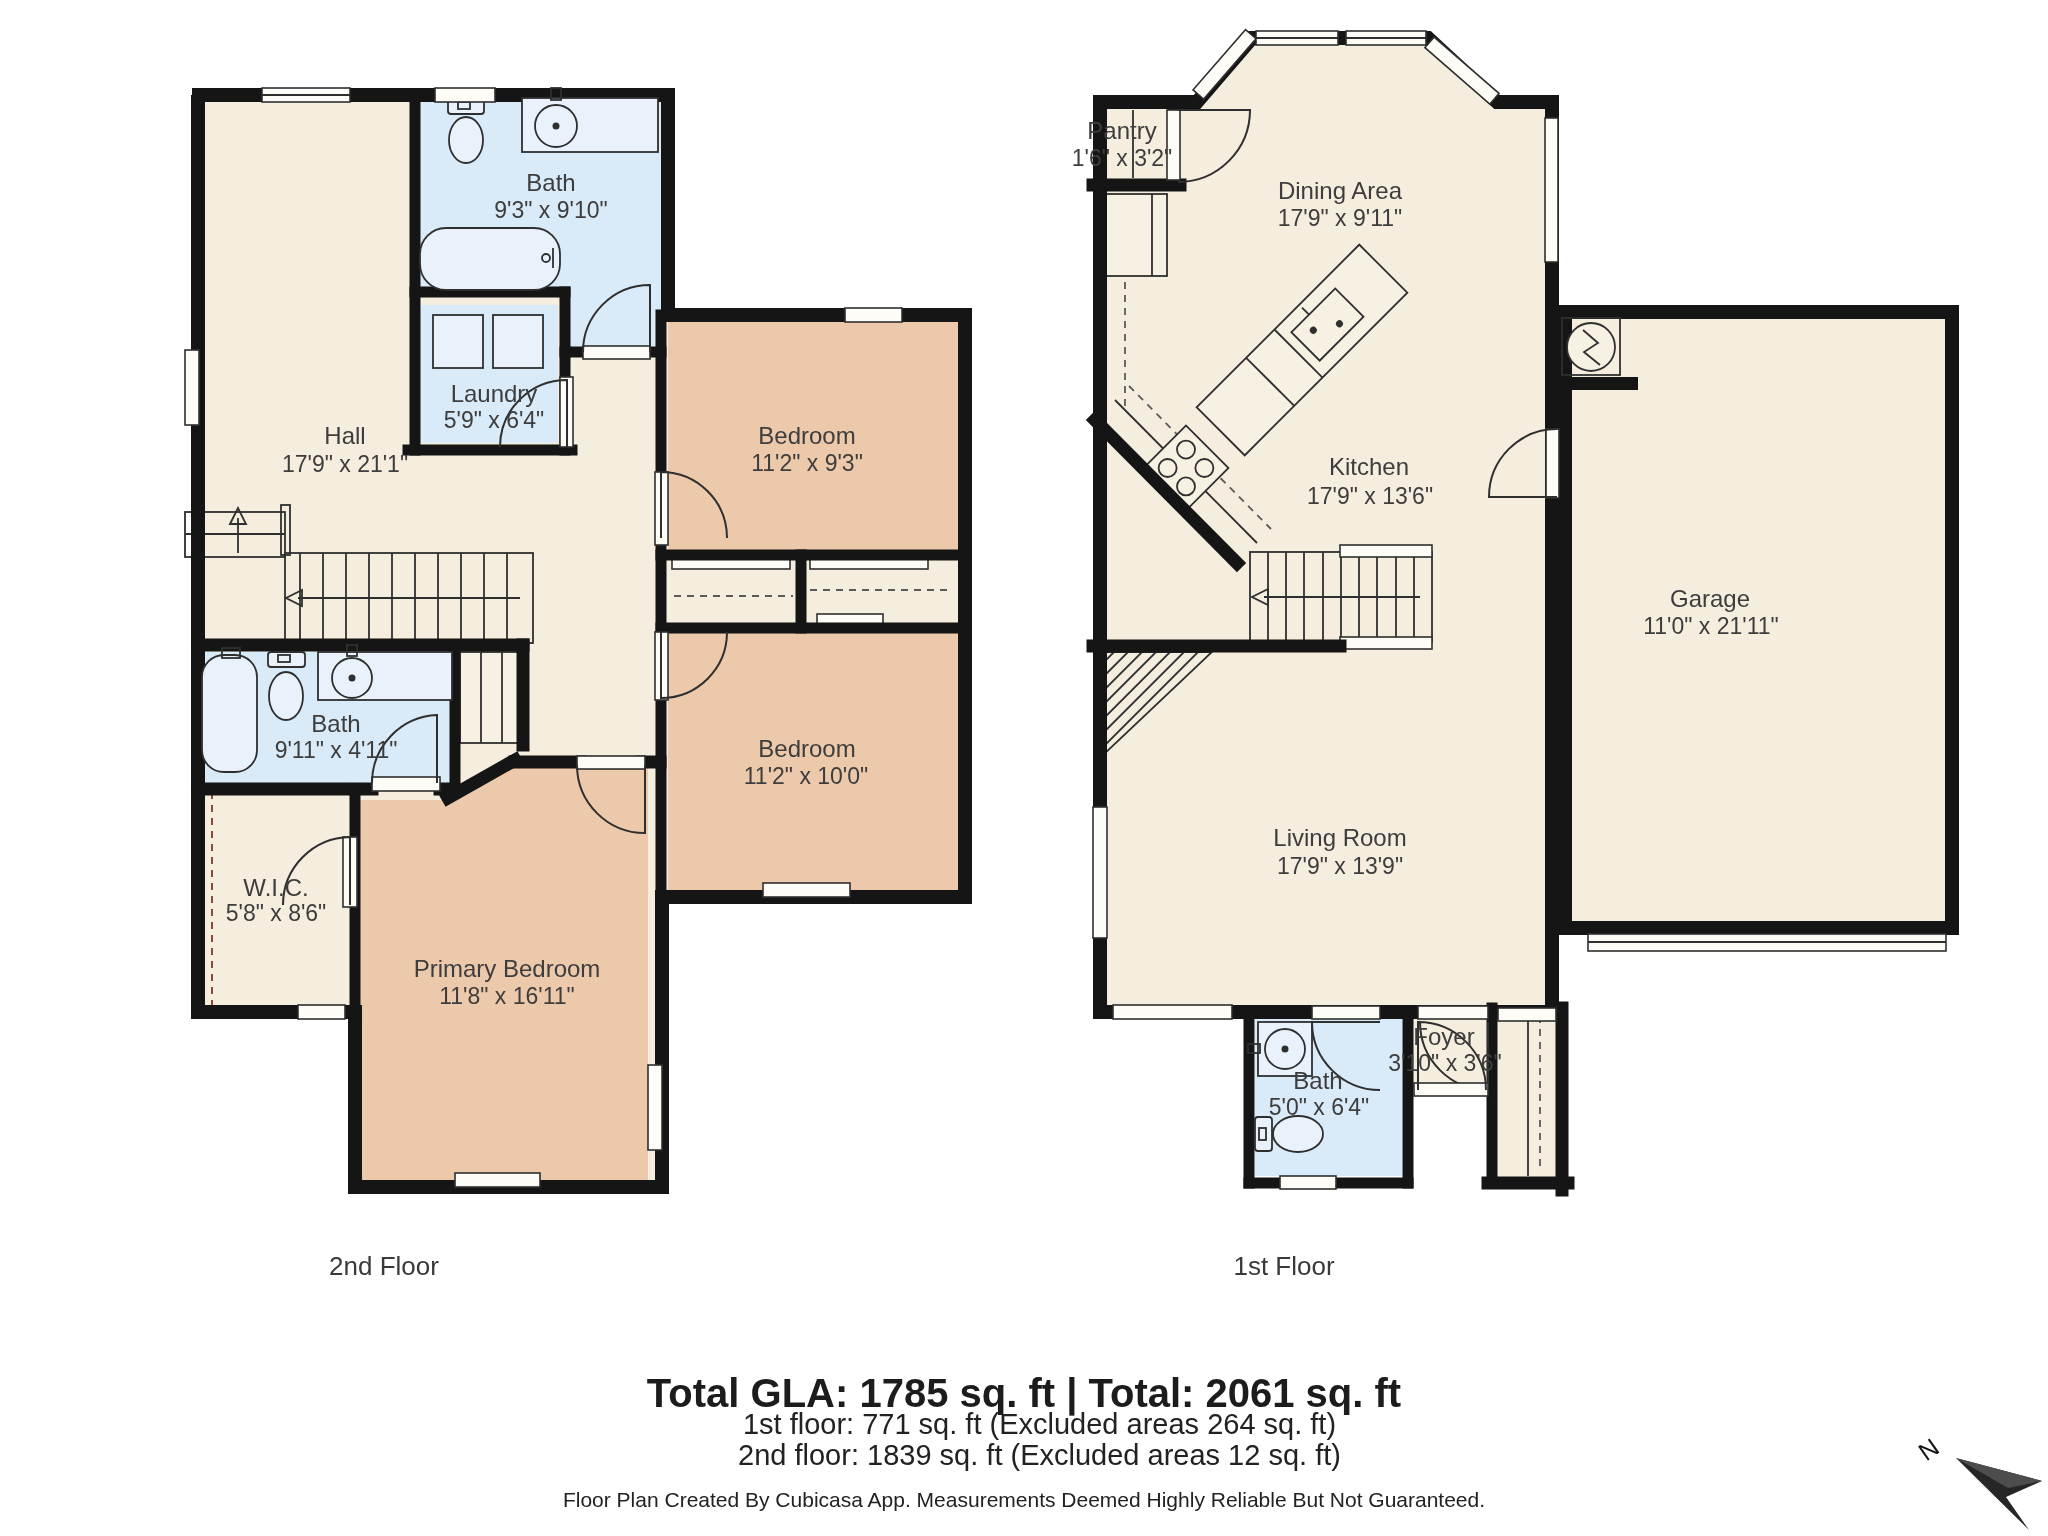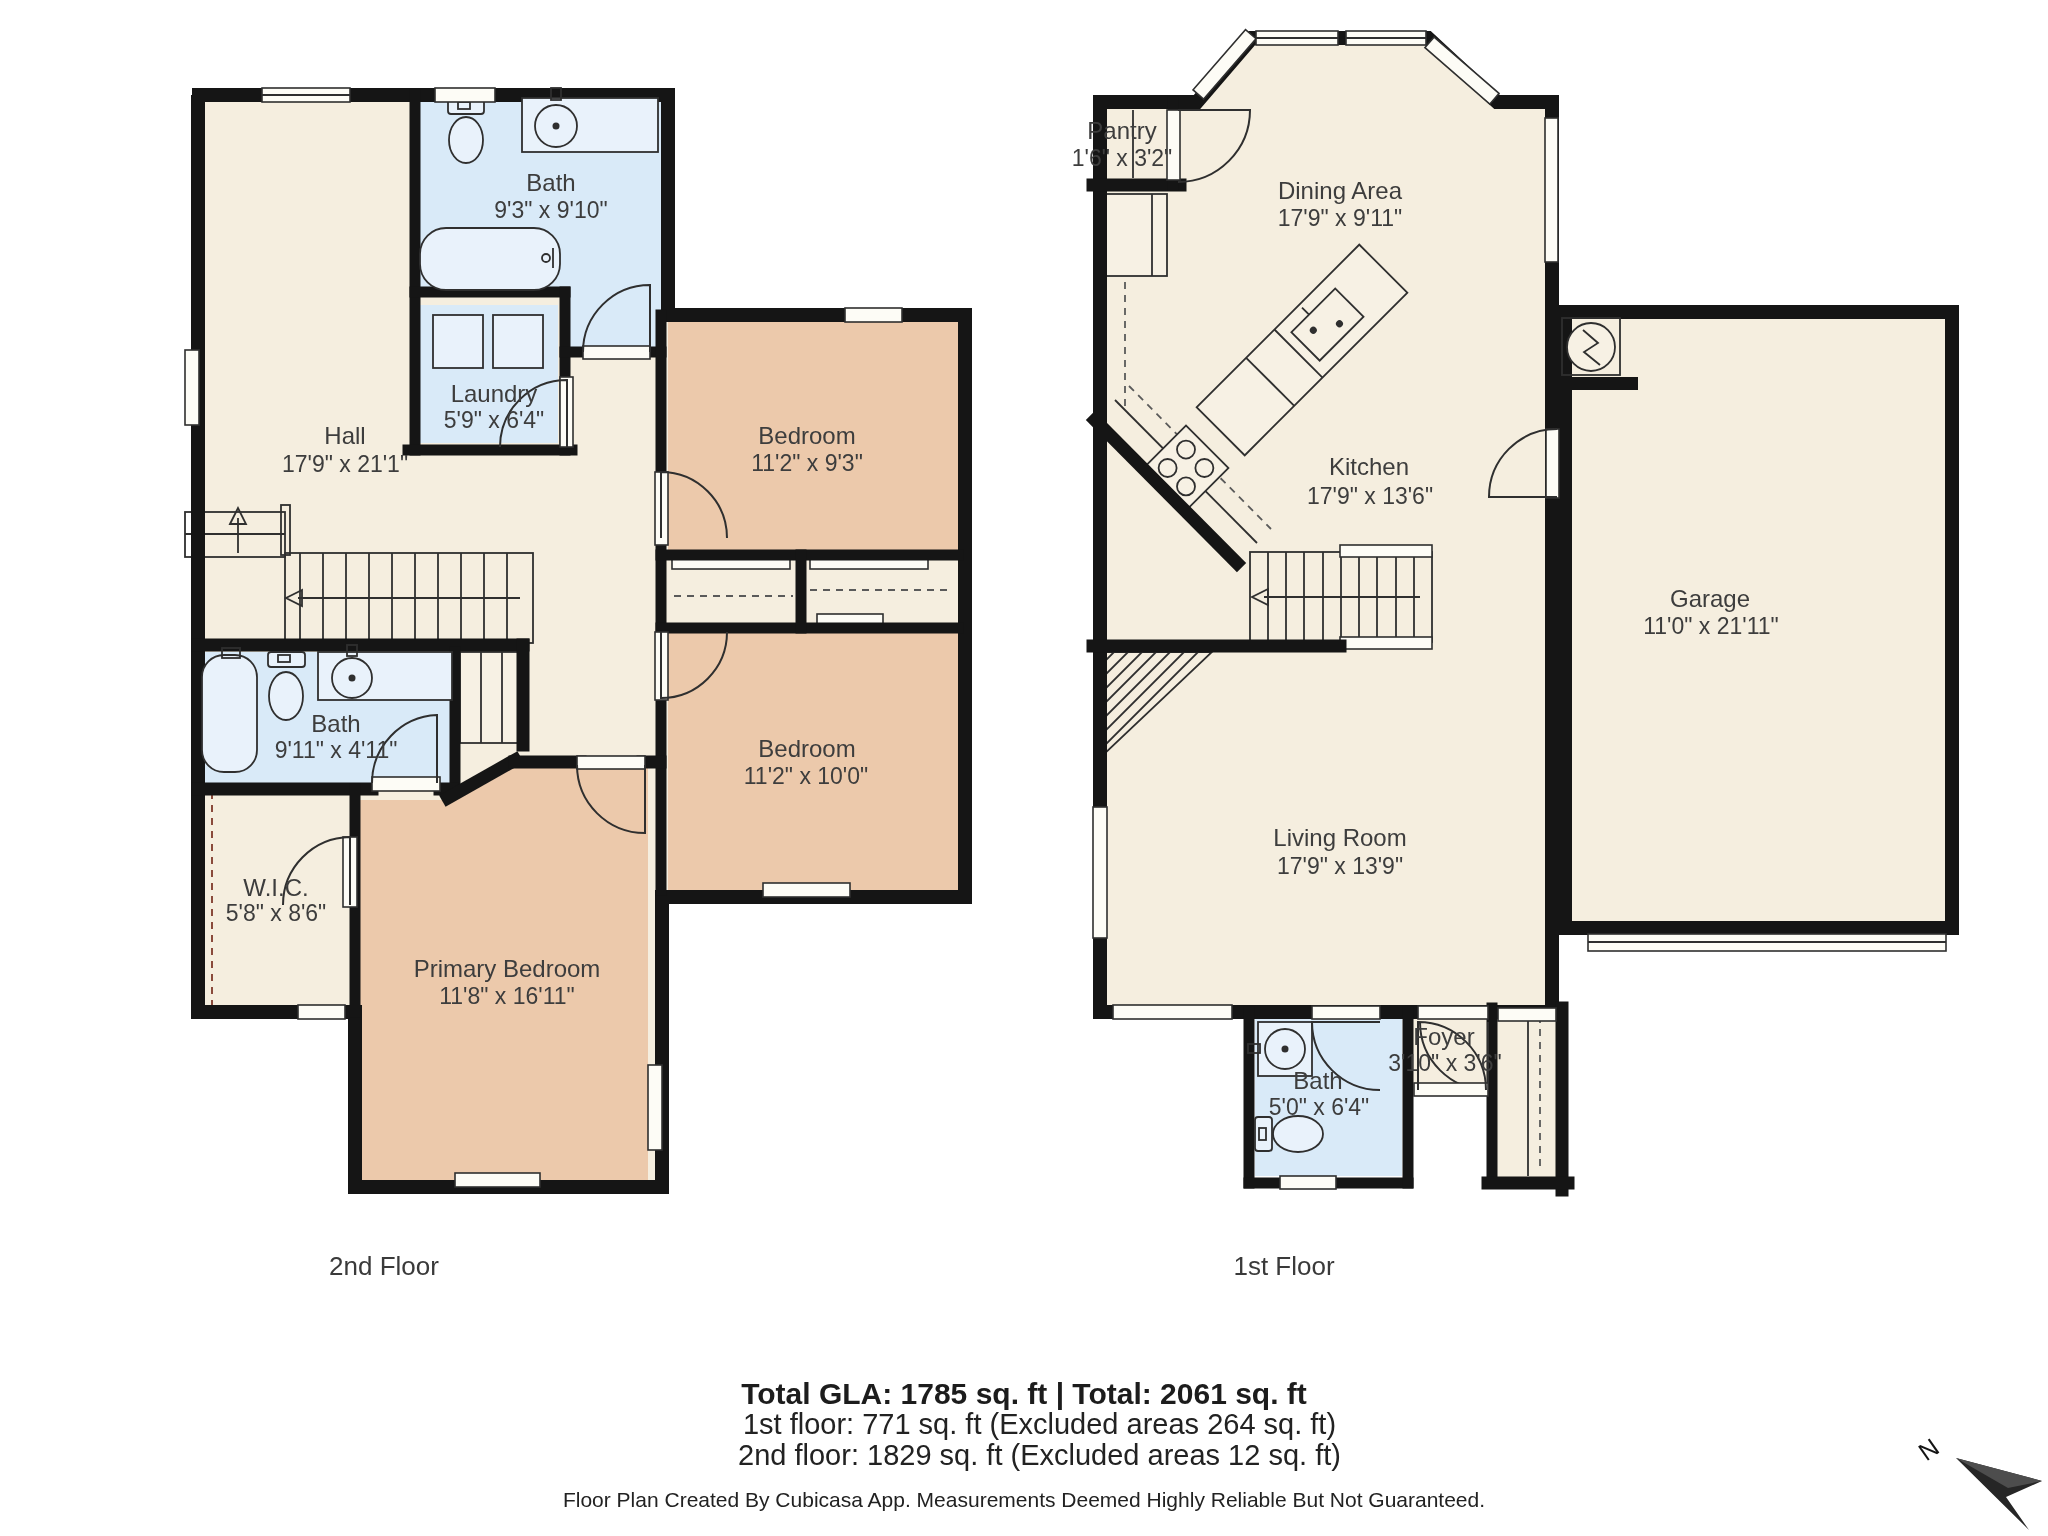--- a/index.html
+++ b/index.html
@@ -16,21 +16,21 @@
   .wall-md{fill:none;stroke:#151515;stroke-width:13;stroke-linecap:square;}
   .thin{fill:none;stroke:#2f2f2f;stroke-width:1.8;}
   .thinf{fill:#e9f2fb;stroke:#2f2f2f;stroke-width:1.8;}
   .thinc{fill:#f7f1e4;stroke:#2f2f2f;stroke-width:1.8;}
   .win{fill:#fdfcf6;stroke:#2f2f2f;stroke-width:1.6;}
   .door{fill:none;stroke:#2f2f2f;stroke-width:2;}
   .dash{fill:none;stroke:#5a5a5a;stroke-width:1.8;stroke-dasharray:7 6;}
   .dashr{fill:none;stroke:#8a4a3c;stroke-width:2;stroke-dasharray:7 6;}
   .arrow{fill:none;stroke:#2f2f2f;stroke-width:1.8;}
   .summary{position:absolute;left:0;top:1378px;width:2048px;text-align:center;color:#1c1c1c;}
-  .summary .total{font-size:30px;font-weight:700;line-height:31px;}
+  .summary .total{font-size:40px;font-weight:700;line-height:31px;}
   .summary .line{font-size:29px;font-weight:400;line-height:31px;color:#222;margin-left:31px;}
   .summary .disclaimer{font-size:21px;margin-top:17px;color:#222;}
 </style>
 </head>
 <body>
 
 <div class="stage">
 <svg width="2048" height="1536" viewBox="0 0 2048 1536">
   <defs>
     <clipPath id="ustair">
@@ -367,16 +367,16 @@
   <g>
     <polygon fill="#262626" points="1956,1458 2042,1481 2006,1497 2029,1530"></polygon>
     <polygon fill="#4d4d4d" points="1956,1458 2042,1481 2008,1488"></polygon>
     <text class="compass-n" x="1920" y="1458" transform="rotate(-35 1929 1450)">N</text>
   </g>
 </svg>
 
 <div class="summary">
   <div class="total">Total GLA: 1785 sq. ft | Total: 2061 sq. ft</div>
   <div class="line">1st floor: 771 sq. ft (Excluded areas 264 sq. ft)</div>
-  <div class="line">2nd floor: 1829 sq. ft (Excluded areas 12 sq. ft)</div>
+  <div class="line">2nd floor: 1839 sq. ft (Excluded areas 12 sq. ft)</div>
   <div class="disclaimer">Floor Plan Created By Cubicasa App. Measurements Deemed Highly Reliable But Not Guaranteed.</div>
 </div>
 </div>
 
 </body></html>

